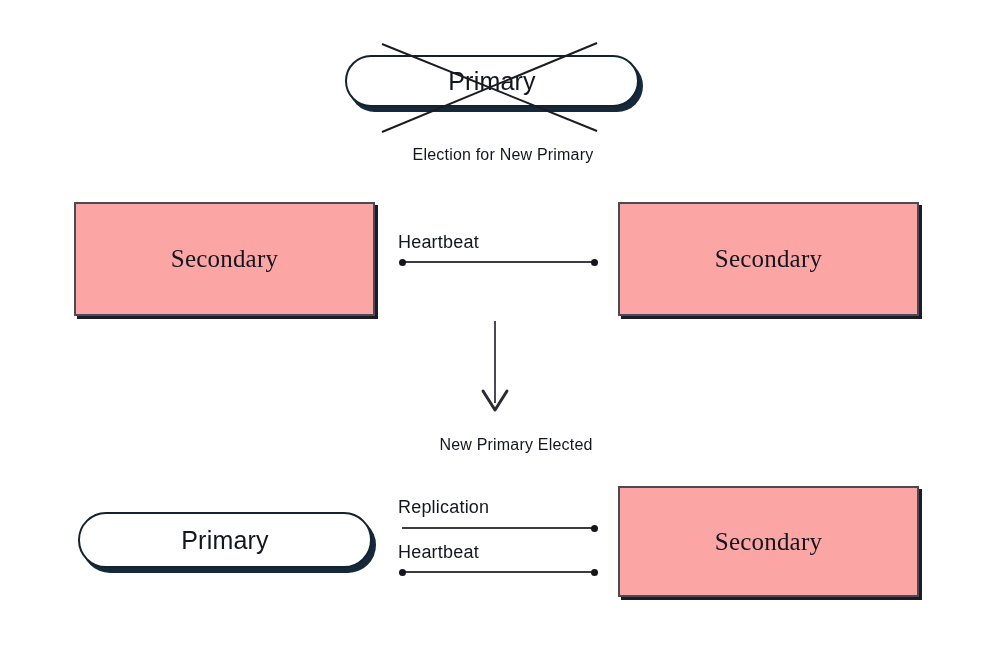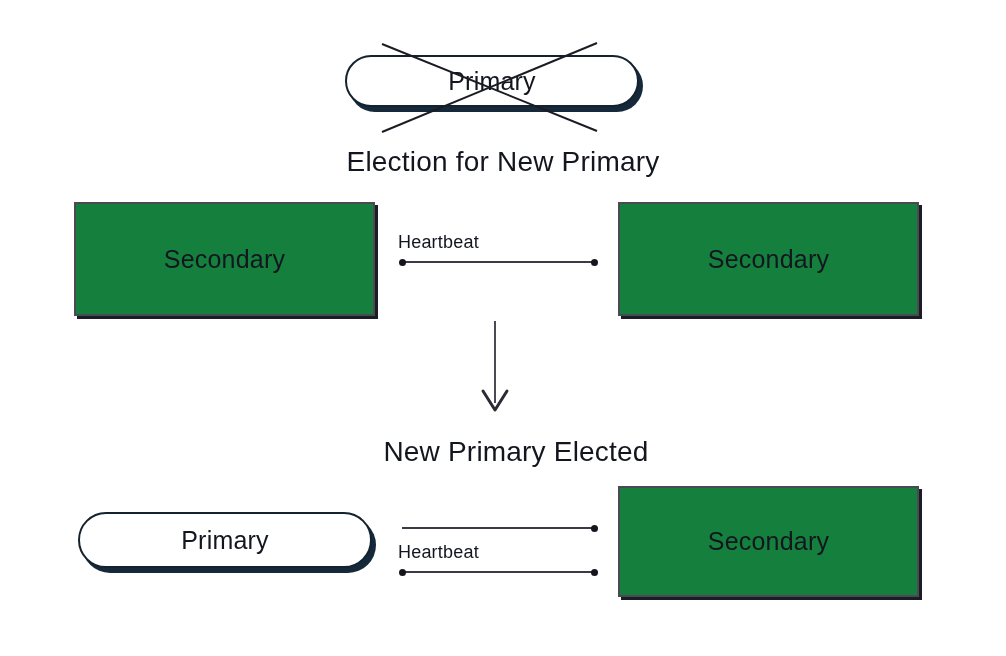--- a/index.html
+++ b/index.html
@@ -45,36 +45,37 @@
     position: absolute;
     background: #16293a;
     border-radius: 999px;
     z-index: 0;
   }
 
   
   .rect {
     position: absolute;
     box-sizing: border-box;
-    background: #15803d;
+    background: #fca5a5;
     border: 2px solid #4a4a56;
     display: flex;
     align-items: center;
     justify-content: center;
+    font-family: Liberation Serif, serif;
   }
   .rect-shadow {
     position: absolute;
     background: #1c1c24;
     z-index: 0;
   }
 
   
   .caption {
     position: absolute;
-    font-size: 28px;
+    font-size: 16px;
     letter-spacing: 0.2px;
     color: #13161f;
     white-space: nowrap;
     text-align: center;
   }
 
   
   .conn-label {
     position: absolute;
     font-size: 18px;
@@ -150,20 +151,21 @@
   <div class="pill-shadow" style="left:82px; top:517px; width:294px; height:56px;"></div>
   <div class="pill" style="left:78px; top:512px; width:294px; height:56px;">
     <span class="node-label">Primary</span>
   </div>
 
   <div class="rect-shadow" style="left:621px; top:489px; width:301px; height:111px;"></div>
   <div class="rect" style="left:618px; top:486px; width:301px; height:111px;">
     <span class="node-label">Secondary</span>
   </div>
 
+  <div class="conn-label" style="left:398px; top:497px; width:198px;">Replication</div>
   <div class="conn-line" style="left:402px; top:527px; width:192px;"></div>
   <div class="conn-dot" style="left:591px; top:525px;"></div>
 
   <div class="conn-label" style="left:398px; top:542px; width:198px;">Heartbeat</div>
   <div class="conn-line" style="left:402px; top:571px; width:192px;"></div>
   <div class="conn-dot" style="left:399px; top:569px;"></div>
   <div class="conn-dot" style="left:591px; top:569px;"></div>
 
 </div>
 

